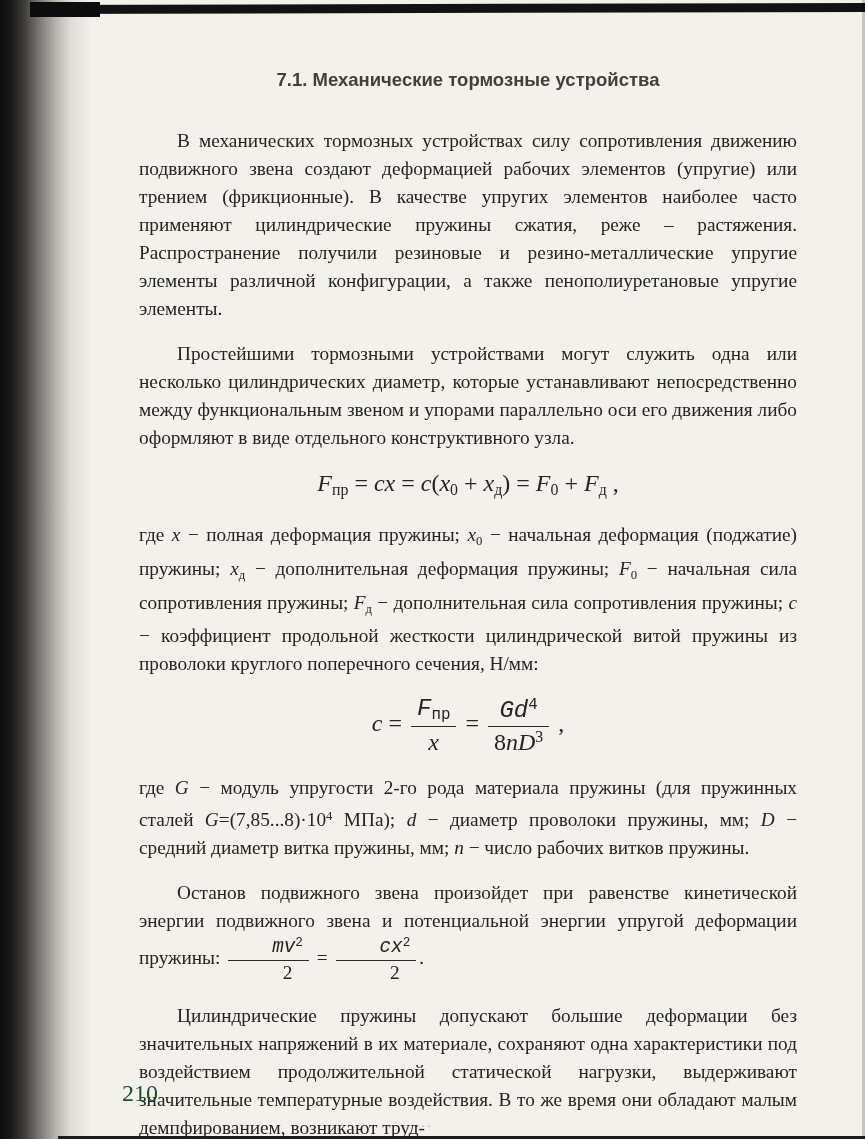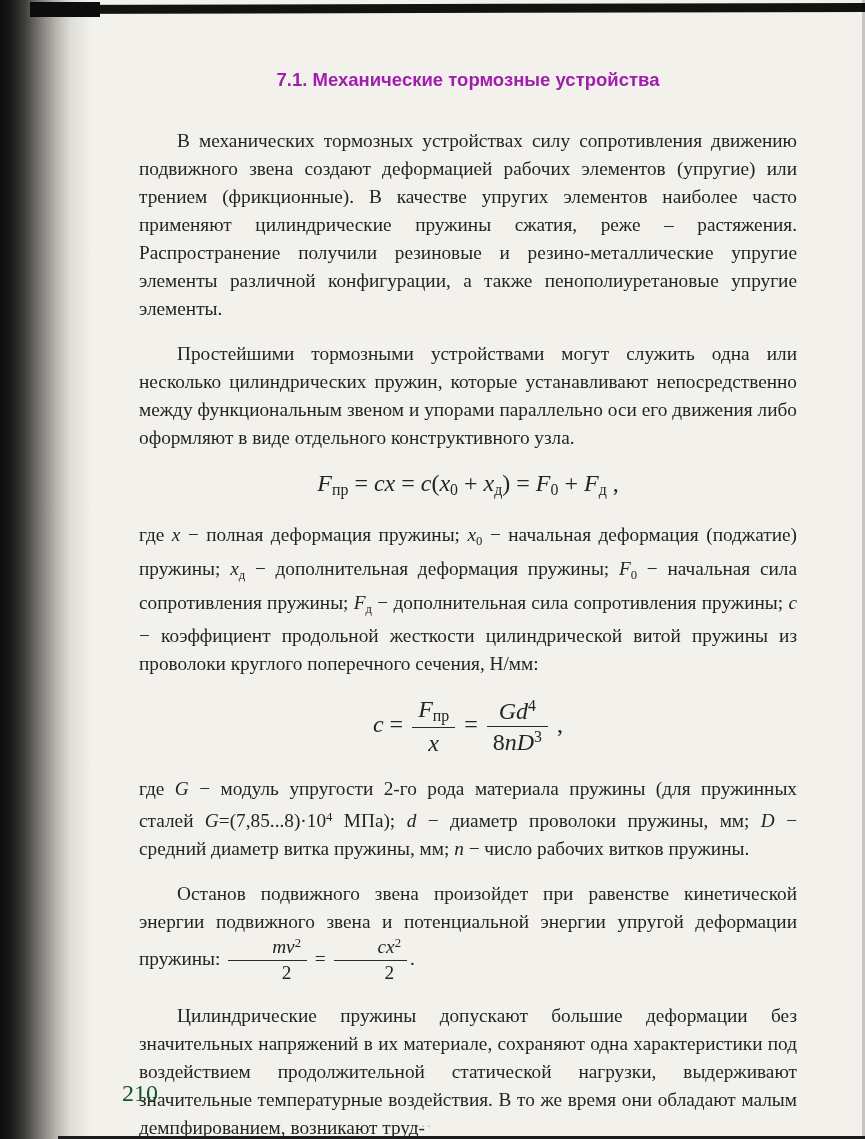--- a/index.html
+++ b/index.html
@@ -66,21 +66,21 @@
     font-size: 19.3px;
     line-height: 28px;
     text-align: justify;
   }
   .title {
     margin: 0 0 33px 0;
     text-align: center;
     font-family: "Liberation Sans", "DejaVu Sans", sans-serif;
     font-weight: bold;
     font-size: 18.5px;
-    color: #a21caf;
+    color: #404040;
   }
   p.para {
     margin: 17px;
     text-indent: 38px;
   }
   p.para.noindent { text-indent: 0; }
 
   .formula {
     text-align: center;
     font-size: 24px;
@@ -95,20 +95,21 @@
     display: inline-block;
     vertical-align: middle;
     text-align: center;
     margin: 0 3px;
     line-height: 1.18;
   }
   .frac .num {
     display: block;
     padding: 0 6px 1px 6px;
     border-bottom: 1.4px solid #2a2a2a;
+    font-family: Liberation Mono, monospace;
   }
   .frac .den { display: block; padding: 1px 6px 0 6px; }
 
   .page-number {
     position: absolute;
     left: 122px;
     top: 1080px;
     font-size: 24px;
     color: #14532d;
   }
@@ -121,21 +122,21 @@
   <div class="spine-shadow"></div>
   <div class="top-strip"></div>
   <div class="right-edge"></div>
   <div class="bottom-edge"></div>
   <div class="smudge">-··</div>
 
   <div class="content">
     <h2 class="title">7.1. Механические тормозные устройства</h2>
 
     <p class="para"><span class="n">В механических тормозных устройствах силу сопротивления движению подвижного звена создают деформацией рабочих элементов (упругие) или трением (фрикционные). В качестве упругих элементов наиболее часто применяют цилиндрические пружины сжатия, реже – растяжения. Распространение получили резиновые и резино-металлические упругие элементы различной конфигурации, а также пенополиуретановые упругие элементы.</span></p>
-    <p class="para"><span class="n">Простейшими тормозными устройствами могут служить одна или несколько цилиндрических пружин, которые устанавливают непосредственно между функциональным звеном и упорами параллельно оси его движения либо оформляют в виде отдельного конструктивного узла.</span></p>
+    <p class="para"><span class="n">Простейшими тормозными устройствами могут служить одна или несколько цилиндрических диаметр, которые устанавливают непосредственно между функциональным звеном и упорами параллельно оси его движения либо оформляют в виде отдельного конструктивного узла.</span></p>
 
     <div class="formula"><span class="var">F</span><span class="sub">пр</span><span class="n"> = </span><span class="var">cx</span><span class="n"> = </span><span class="var">c</span><span class="n">(</span><span class="var">x</span><span class="sub">0</span><span class="n"> + </span><span class="var">x</span><span class="sub">д</span><span class="n">) = </span><span class="var">F</span><span class="sub">0</span><span class="n"> + </span><span class="var">F</span><span class="sub">д</span><span class="n"> ,</span></div>
 
     <p class="para noindent"><span class="n">где </span><span class="var">x</span><span class="n"> − полная деформация пружины; </span><span class="var">x</span><span class="sub">0</span><span class="n"> − начальная деформация (поджатие) пружины; </span><span class="var">x</span><span class="sub">д</span><span class="n"> − дополнительная деформация пружины; </span><span class="var">F</span><span class="sub">0</span><span class="n"> − начальная сила сопротивления пружины; </span><span class="var">F</span><span class="sub">д</span><span class="n"> − дополнительная сила сопротивления пружины; </span><span class="var">c</span><span class="n"> − коэффициент продольной жесткости цилиндрической витой пружины из проволоки круглого поперечного сечения, Н/мм:</span></p>
 
     <div class="formula tall"><span class="var">c</span><span class="n"> = </span><span class="frac"><span class="num"><span class="var">F</span><span class="sub">пр</span></span><span class="den"><span class="var">x</span></span></span><span class="n"> = </span><span class="frac"><span class="num"><span class="var">Gd</span><span class="sup">4</span></span><span class="den"><span class="n">8</span><span class="var">nD</span><span class="sup">3</span></span></span><span class="n"> ,</span></div>
 
     <p class="para noindent"><span class="n">где </span><span class="var">G</span><span class="n"> − модуль упругости 2-го рода материала пружины (для пружинных сталей </span><span class="var">G</span><span class="n">=(7,85...8)·10</span><span class="sup">4</span><span class="n"> МПа); </span><span class="var">d</span><span class="n"> − диаметр проволоки пружины, мм; </span><span class="var">D</span><span class="n"> − средний диаметр витка пружины, мм; </span><span class="var">n</span><span class="n"> − число рабочих витков пружины.</span></p>
     <p class="para"><span class="n">Останов подвижного звена произойдет при равенстве кинетической энергии подвижного звена и потенциальной энергии упругой деформации пружины: </span><span class="frac"><span class="num"><span class="var">mv</span><span class="sup">2</span></span><span class="den"><span class="n">2</span></span></span><span class="n"> = </span><span class="frac"><span class="num"><span class="var">cx</span><span class="sup">2</span></span><span class="den"><span class="n">2</span></span></span><span class="n">.</span></p>
     <p class="para"><span class="n">Цилиндрические пружины допускают большие деформации без значительных напряжений в их материале, сохраняют одна характеристики под воздействием продолжительной статической нагрузки, выдерживают значительные температурные воздействия. В то же время они обладают малым демпфированием, возникают труд-</span></p>

